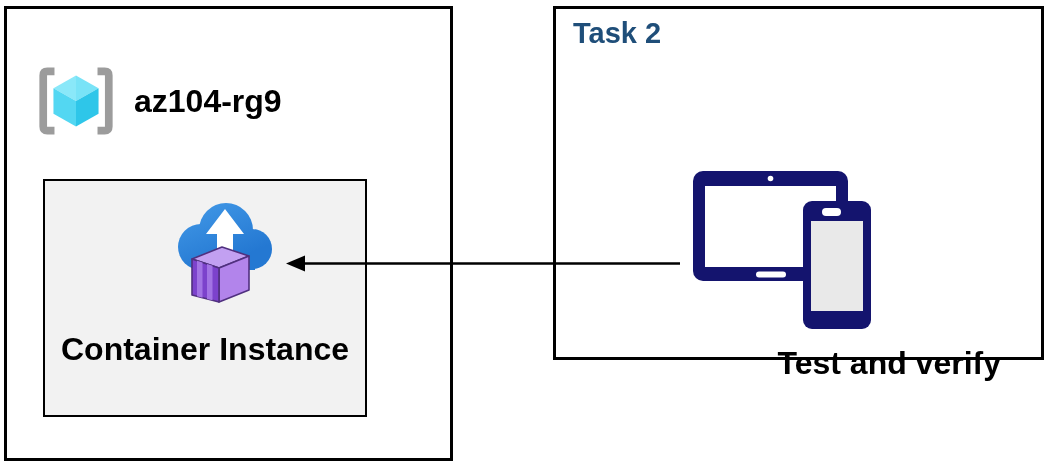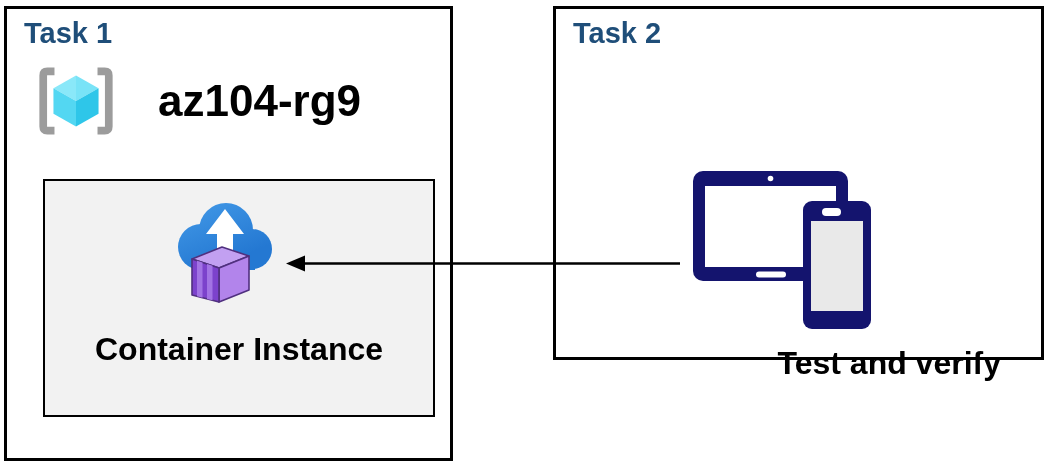--- a/index.html
+++ b/index.html
@@ -28,29 +28,28 @@
     letter-spacing: 0px;
   }
   .rg-row {
     position: absolute;
     left: 27px; top: 56px;
     display: flex;
     align-items: center;
     gap: 16px;
   }
   .rg-name {
-    font-size: 44px;
+    font-size: 32px;
     font-weight: 700;
     color: #000000;
-    margin-left: 24px;
   }
   .ci-panel {
     position: absolute;
     left: 36px; top: 170px;
-    width: 392px; height: 238px;
+    width: 324px; height: 238px;
     background: #F2F2F2;
     border: 2.5px solid #000000;
     box-sizing: border-box;
   }
   .ci-icon-wrap {
     position: absolute;
     left: 122px; top: 14px;
     width: 112px; height: 112px;
   }
   .ci-label {
@@ -81,21 +80,20 @@
     left: 282px; top: 250px;
     width: 404px; height: 28px;
   }
 </style>
 </head>
 <body>
 
 <div class="canvas">
 
   <div class="task-box task1-box">
-    <div class="task-title">Task 1</div>
 
     <div class="rg-row">
       <svg width="84" height="72" viewBox="0 0 82 70">
 
         <path d="M20,6 H13 Q9,6 9,10 V60 Q9,64 13,64 H20" fill="none" stroke-width="7.5" stroke="#9C9C9C"></path>
         <path d="M62,6 H69 Q73,6 73,10 V60 Q73,64 69,64 H62" fill="none" stroke-width="7.5" stroke="#9C9C9C"></path>
 
         <g>
           <polygon points="41,10 19,22.5 41,35" fill="#8AE8F9"></polygon>
           <polygon points="41,10 63,22.5 41,35" fill="#79E3F7"></polygon>

